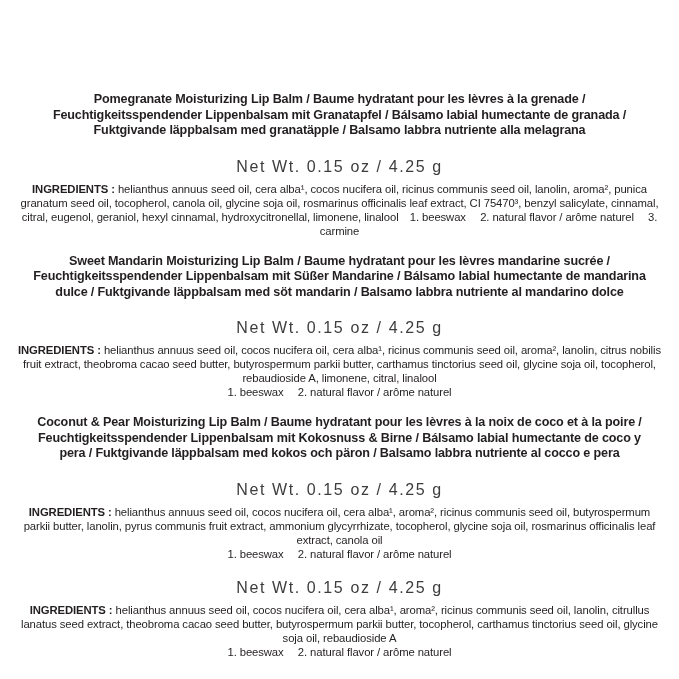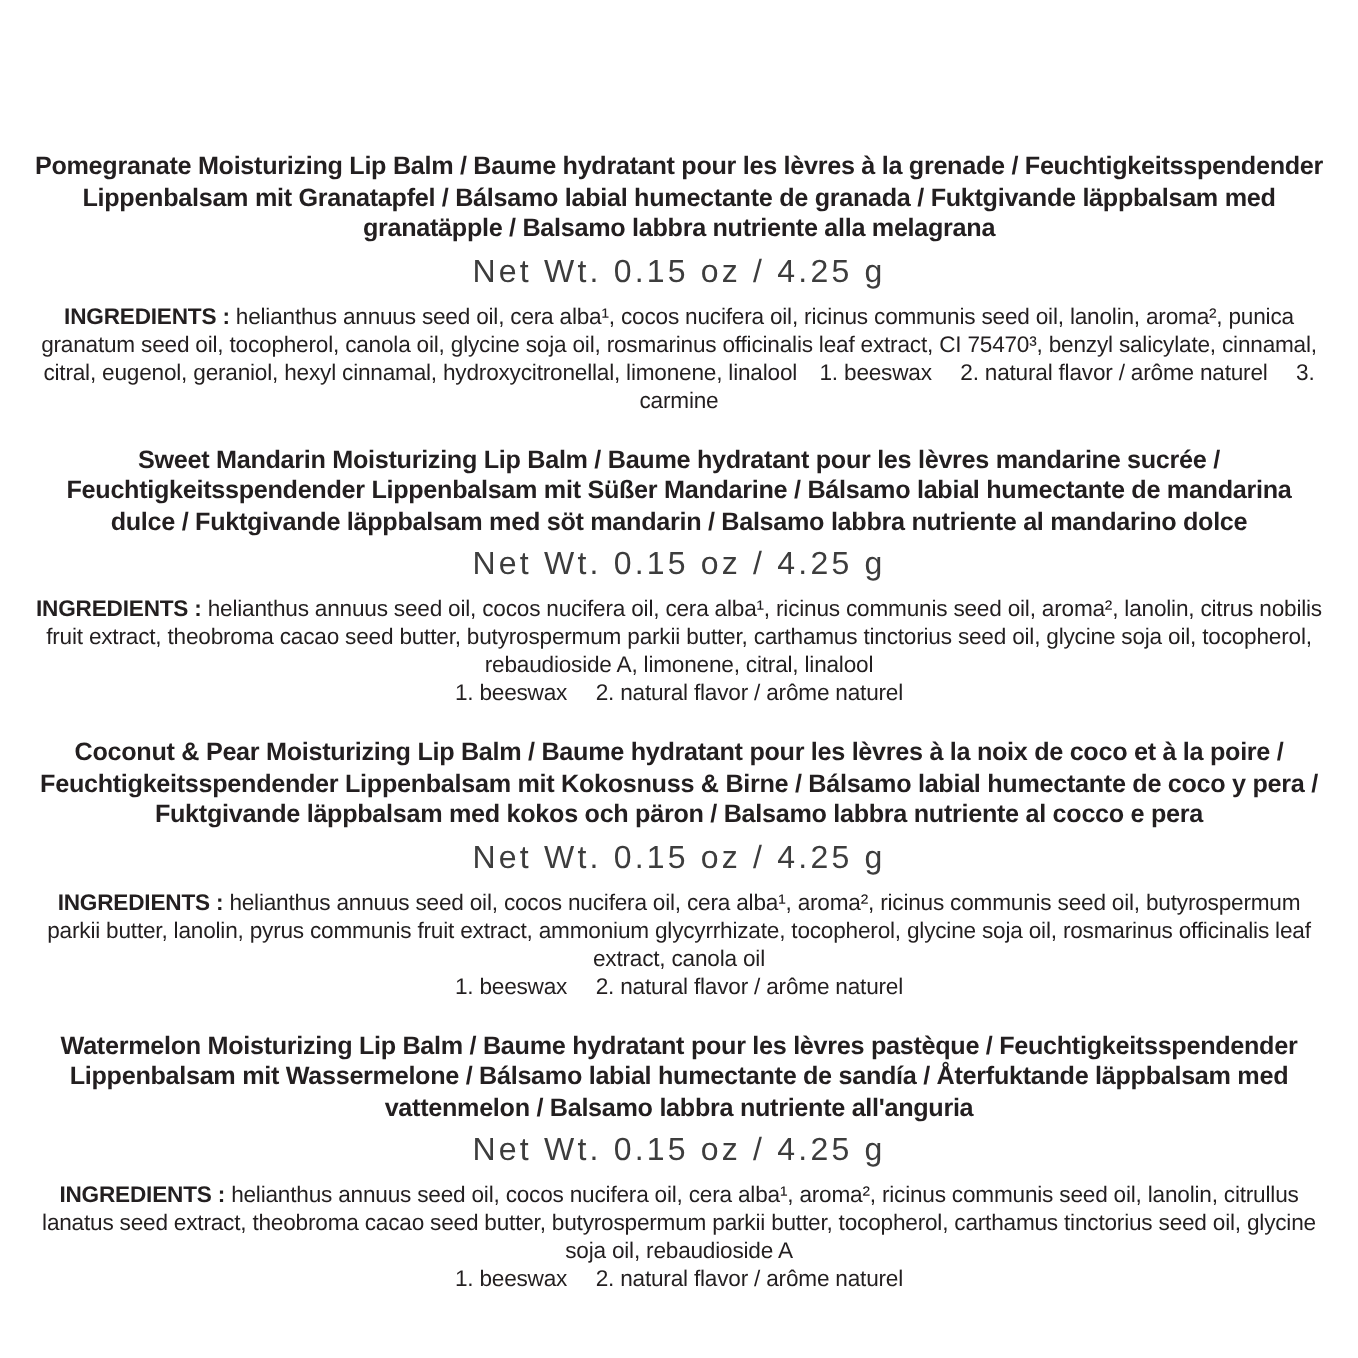--- a/index.html
+++ b/index.html
@@ -21,21 +21,21 @@
     margin: 0 auto 15px auto;
     width: 647px;
     text-align: center;
   }
   .product-title {
     font-size: 12.6px;
     line-height: 15.5px;
     font-weight: 700;
     letter-spacing: -0.15px;
     color: #231f20;
-    margin: 0;
+    margin: 16px;
   }
   .net-weight {
     font-size: 16px;
     line-height: 24px;
     font-weight: 300;
     letter-spacing: 1.6px;
     color: #3d3d3d;
     margin: 2px 0 3px 0;
   }
   .ingredients-paragraph {
@@ -68,18 +68,17 @@
     <p class="ingredients-paragraph"><span class="ingredients-label">INGREDIENTS :</span> <span>helianthus annuus seed oil, cocos nucifera oil, cera alba¹, ricinus communis seed oil, aroma², lanolin, citrus nobilis fruit extract, theobroma cacao seed butter, butyrospermum parkii butter, carthamus tinctorius seed oil, glycine soja oil, tocopherol, rebaudioside A, limonene, citral, linalool</span><br><span>1. beeswax  2. natural flavor / arôme naturel</span></p>
   </section>
 
   <section class="product-section">
     <p class="product-title">Coconut &amp; Pear Moisturizing Lip Balm / Baume hydratant pour les lèvres à la noix de coco et à la poire / Feuchtigkeitsspendender Lippenbalsam mit Kokosnuss &amp; Birne / Bálsamo labial humectante de coco y pera / Fuktgivande läppbalsam med kokos och päron / Balsamo labbra nutriente al cocco e pera</p>
     <p class="net-weight">Net Wt. 0.15 oz / 4.25 g</p>
     <p class="ingredients-paragraph"><span class="ingredients-label">INGREDIENTS :</span> <span>helianthus annuus seed oil, cocos nucifera oil, cera alba¹, aroma², ricinus communis seed oil, butyrospermum parkii butter, lanolin, pyrus communis fruit extract, ammonium glycyrrhizate, tocopherol, glycine soja oil, rosmarinus officinalis leaf extract, canola oil</span><br><span>1. beeswax  2. natural flavor / arôme naturel</span></p>
   </section>
 
   <section class="product-section">
-    <p class="product-title">Watermelon Moisturizing Lip Balm / Baume hydratant pour les lèvres pastèque / Feuchtigkeitsspendender Lippenbalsam mit Wassermelone / Bálsamo labial humectante de sandía / Återfuktande läppbalsam med vattenmelon / Balsamo labbra nutriente all'anguria</p>
     <p class="net-weight">Net Wt. 0.15 oz / 4.25 g</p>
     <p class="ingredients-paragraph"><span class="ingredients-label">INGREDIENTS :</span> <span>helianthus annuus seed oil, cocos nucifera oil, cera alba¹, aroma², ricinus communis seed oil, lanolin, citrullus lanatus seed extract, theobroma cacao seed butter, butyrospermum parkii butter, tocopherol, carthamus tinctorius seed oil, glycine soja oil, rebaudioside A</span><br><span>1. beeswax  2. natural flavor / arôme naturel</span></p>
   </section>
 
 </div>
 
 </body></html>

